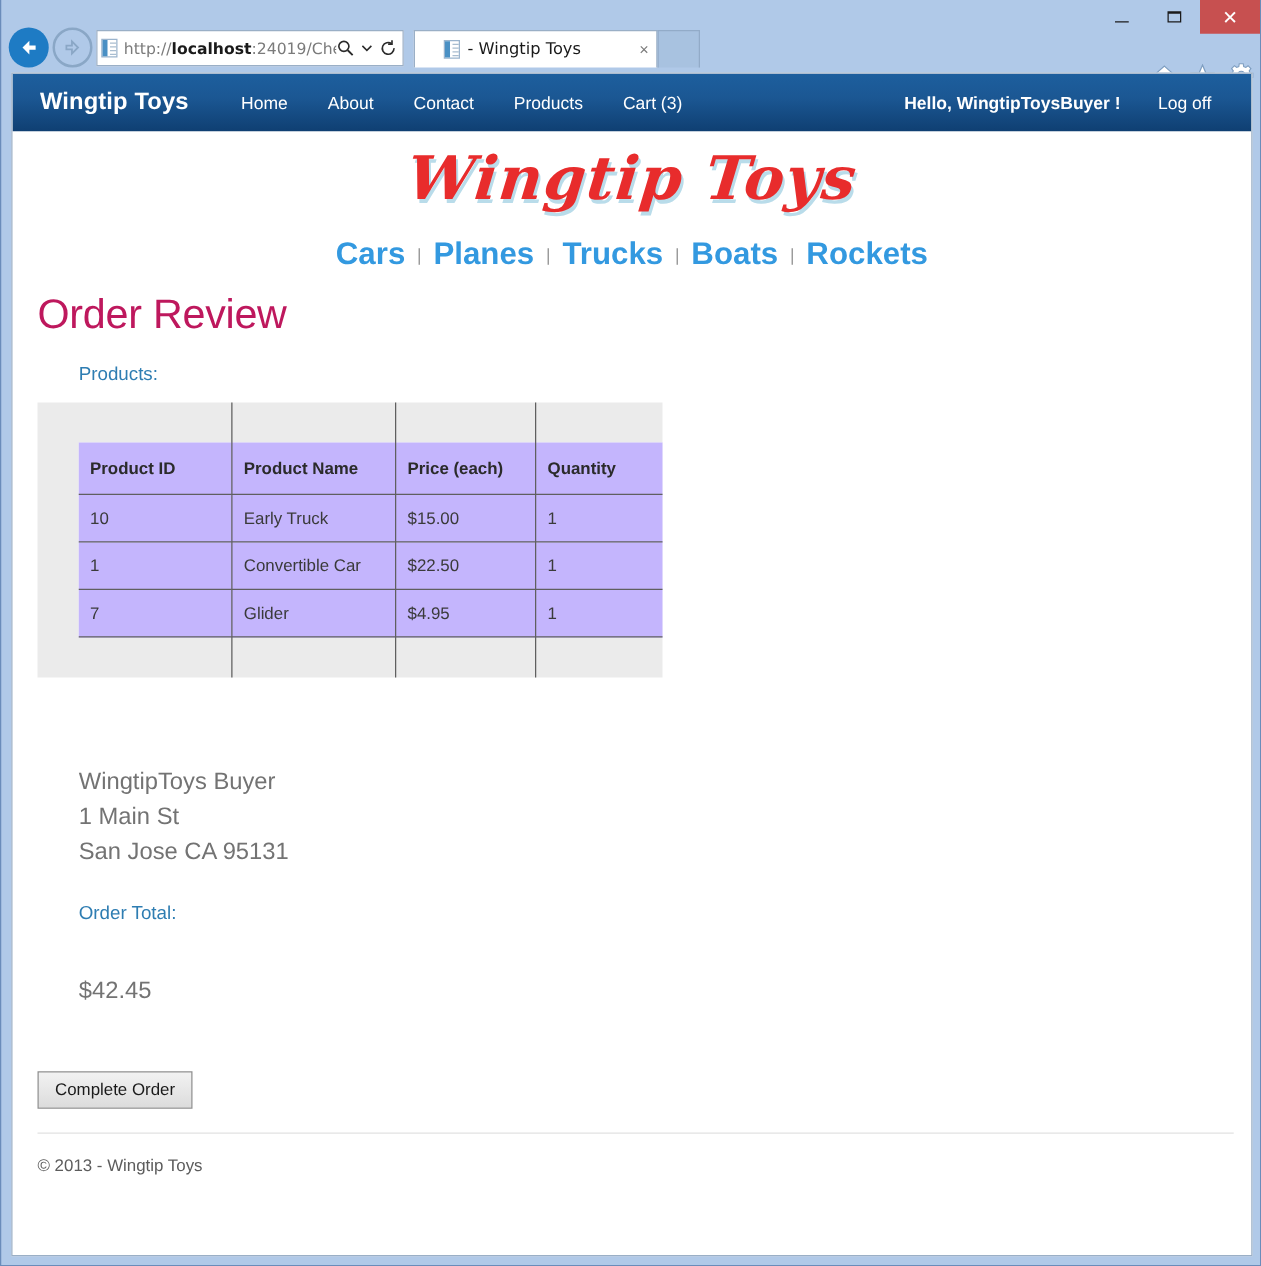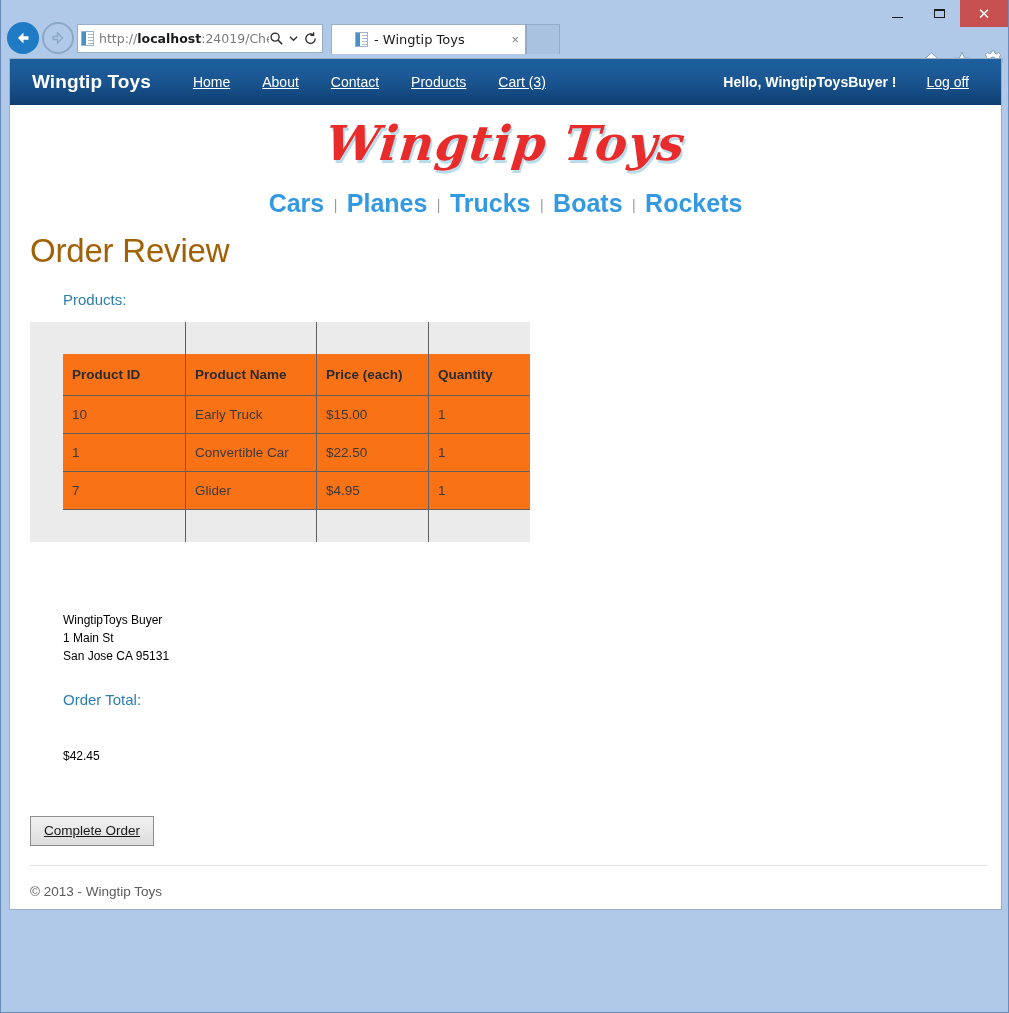--- a/index.html
+++ b/index.html
@@ -131,21 +131,21 @@
   #chrome-icons {
     position: absolute; right: 7px; top: 28px;
     display: flex; align-items: center; gap: 11px;
   }
   #chrome-icons svg { display: block; }
 
   
   #viewport {
     position: absolute;
     left: 8px; top: 58px;
-    width: 993px; height: 852px;
+    width: 993px; height: 947px;
     background: #ffffff;
     border: 1px solid #9aafc6;
     overflow: hidden;
   }
 
   
   #site-navbar {
     height: 46px;
     background: linear-gradient(to bottom, #1d5f9e 0%, #1b5793 42%, #0f3f72 100%);
     display: flex; align-items: center;
@@ -157,21 +157,20 @@
     font-weight: bold;
     color: #ffffff;
     margin-right: 26px;
     letter-spacing: 0.1px;
   }
   .nav-link {
     font-size: 14px;
     color: #ffffff;
     padding: 0 16px;
     white-space: nowrap;
-    text-decoration: underline;
   }
   #nav-left { display: flex; align-items: center; }
   #nav-right { margin-left: auto; display: flex; align-items: flex-start; }
   #greeting { font-size: 14px; color: #ffffff; font-weight: bold; padding: 0 14px; }
 
   
   #logo-area {
     text-align: center;
     padding-top: 10px;
     height: 84px;
@@ -205,21 +204,21 @@
     padding: 0 5px;
     position: relative; top: -2px;
   }
 
   
   #page-body { padding: 0 14px 0 20px; }
 
   #page-title {
     font-size: 33px;
     font-weight: normal;
-    color: #a16207;
+    color: #be185d;
     margin: 0 0 24px 0;
     line-height: 1;
     letter-spacing: -0.2px;
   }
   .section-heading {
     font-size: 15px;
     color: #2e7db2;
     font-weight: normal;
     margin: 0 0 14px 33px;
   }
@@ -240,21 +239,21 @@
     table-layout: fixed;
   }
   #products-table th, #products-table td {
     border: 1px solid #5f5f5f;
     border-left: none; border-right: none;
     padding: 11px 0 11px 10px;
     font-size: 13.5px;
     text-align: left;
     vertical-align: middle;
     color: #3a3a3a;
-    background: #f97316;
+    background: #c4b5fd;
   }
   #products-table th {
     font-weight: bold;
     color: #2b2b2b;
     border-top: none;
     padding-top: 13px; padding-bottom: 13px;
   }
   #products-table tr td:first-child, #products-table tr th:first-child { padding-left: 9px; }
   
   .col-divider {
@@ -262,39 +261,38 @@
     top: 0; bottom: 0;
     width: 1px;
     background: #5f5f5f;
   }
   
   .tbl-pad-top { height: 32px; }
   .tbl-pad-bottom { height: 32px; }
 
   
   .body-text {
-    font-size: 12px;
-    color: #000000;
+    font-size: 19px;
+    color: #737373;
     margin-left: 33px;
     line-height: 1.48;
   }
   .spacer-lg { height: 44px; }
   .spacer-md { height: 26px; }
 
   
   #complete-order-button {
     margin: 0 0 0 0;
     font-family: "Liberation Sans", sans-serif;
     font-size: 13.5px;
     color: #1a1a1a;
     background: linear-gradient(to bottom, #f2f2f2 0%, #dcdcdc 100%);
     border: 1px solid #8e8e8e;
     padding: 6px 13px 7px 13px;
     cursor: pointer;
-    text-decoration: underline;
   }
 
   #footer-rule {
     border: none;
     border-top: 1px solid #e2e2e2;
     margin: 19px 0 0 0;
   }
   #footer-text {
     font-size: 13.5px;
     color: #5c5c5c;

